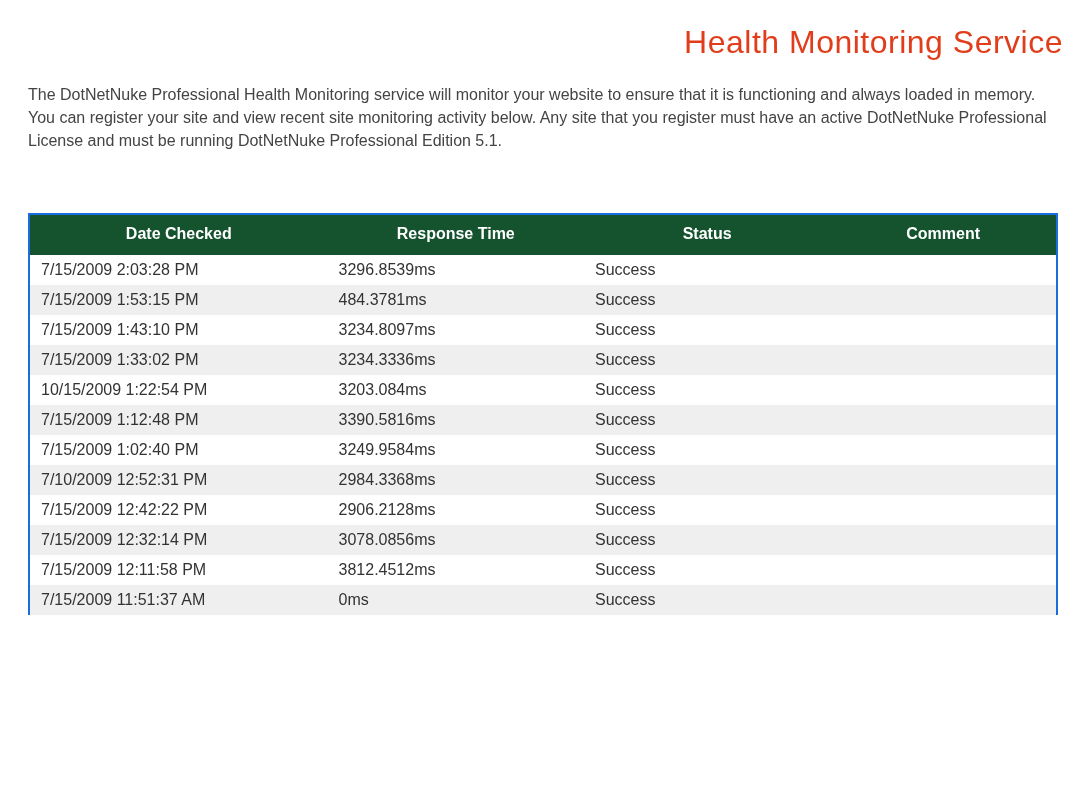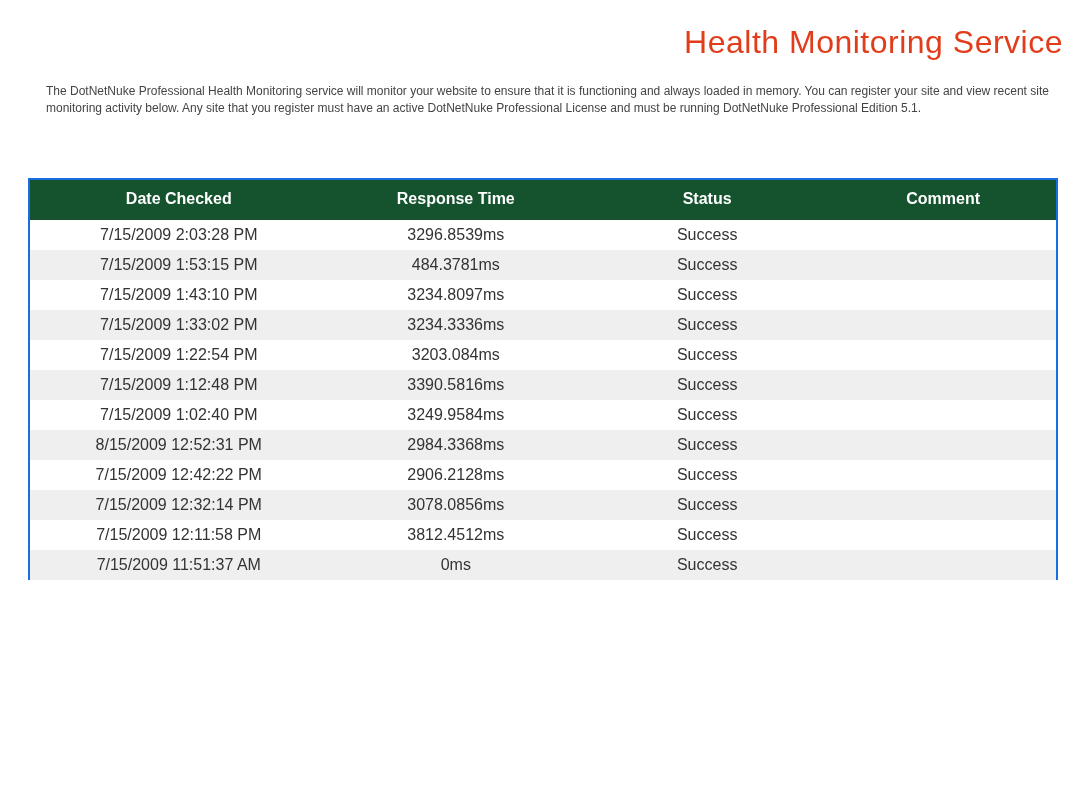--- a/index.html
+++ b/index.html
@@ -18,23 +18,23 @@
   h1.page-title {
     color: #e23d1b;
     font-size: 32px;
     font-weight: 400;
     letter-spacing: 0.5px;
     margin: 0 0 22px 0;
     text-align: right;
   }
   p.intro {
     color: #444444;
-    font-size: 12px;
+    font-size: 16px;
     line-height: 1.45;
-    margin: 0 0 60px 18px;
+    margin: 0 0 60px 0;
     max-width: 1030px;
   }
   .table-wrap {
     border: 2px solid #196de0;
     border-bottom: none;
     width: 1030px;
     box-sizing: border-box;
   }
   table.data-table {
     width: 100%;
@@ -44,21 +44,20 @@
   table.data-table thead th {
     background: #14532d;
     color: #ffffff;
     font-weight: 700;
     padding: 10px 8px 12px 8px;
     text-align: center;
   }
   table.data-table tbody td {
     padding: 6px 11px;
     color: #333333;
-    text-align: center;
     font-size: 16px;
   }
   table.data-table tbody tr:nth-child(odd)  { background: #ffffff; }
   table.data-table tbody tr:nth-child(even) { background: #efefef; }
 
   
   col.c1 { width: 29%; }
   col.c2 { width: 25%; }
   col.c3 { width: 24%; }
   col.c4 { width: 22%; }
@@ -108,39 +107,39 @@
             <td>Success</td>
             <td></td>
           </tr>
           <tr>
             <td>7/15/2009 1:33:02 PM</td>
             <td>3234.3336ms</td>
             <td>Success</td>
             <td></td>
           </tr>
           <tr>
-            <td>7/15/2009 1:22:54 PM</td>
+            <td>10/15/2009 1:22:54 PM</td>
             <td>3203.084ms</td>
             <td>Success</td>
             <td></td>
           </tr>
           <tr>
             <td>7/15/2009 1:12:48 PM</td>
             <td>3390.5816ms</td>
             <td>Success</td>
             <td></td>
           </tr>
           <tr>
             <td>7/15/2009 1:02:40 PM</td>
             <td>3249.9584ms</td>
             <td>Success</td>
             <td></td>
           </tr>
           <tr>
-            <td>8/15/2009 12:52:31 PM</td>
+            <td>7/10/2009 12:52:31 PM</td>
             <td>2984.3368ms</td>
             <td>Success</td>
             <td></td>
           </tr>
           <tr>
             <td>7/15/2009 12:42:22 PM</td>
             <td>2906.2128ms</td>
             <td>Success</td>
             <td></td>
           </tr>

